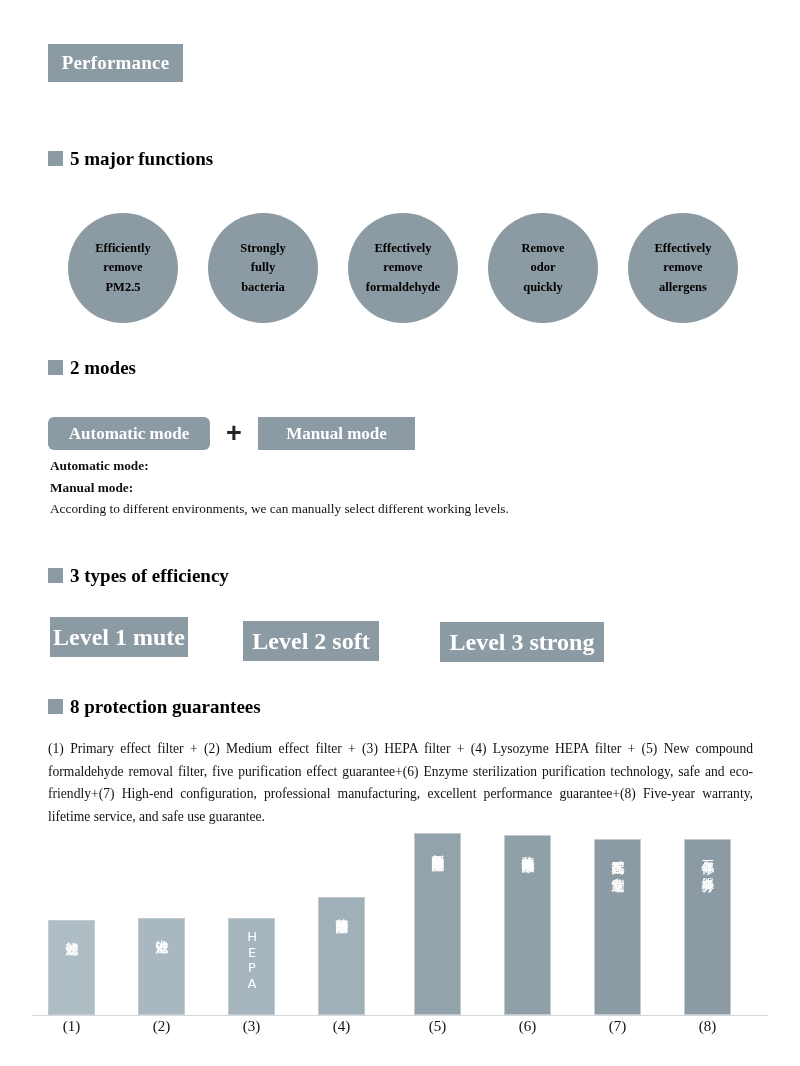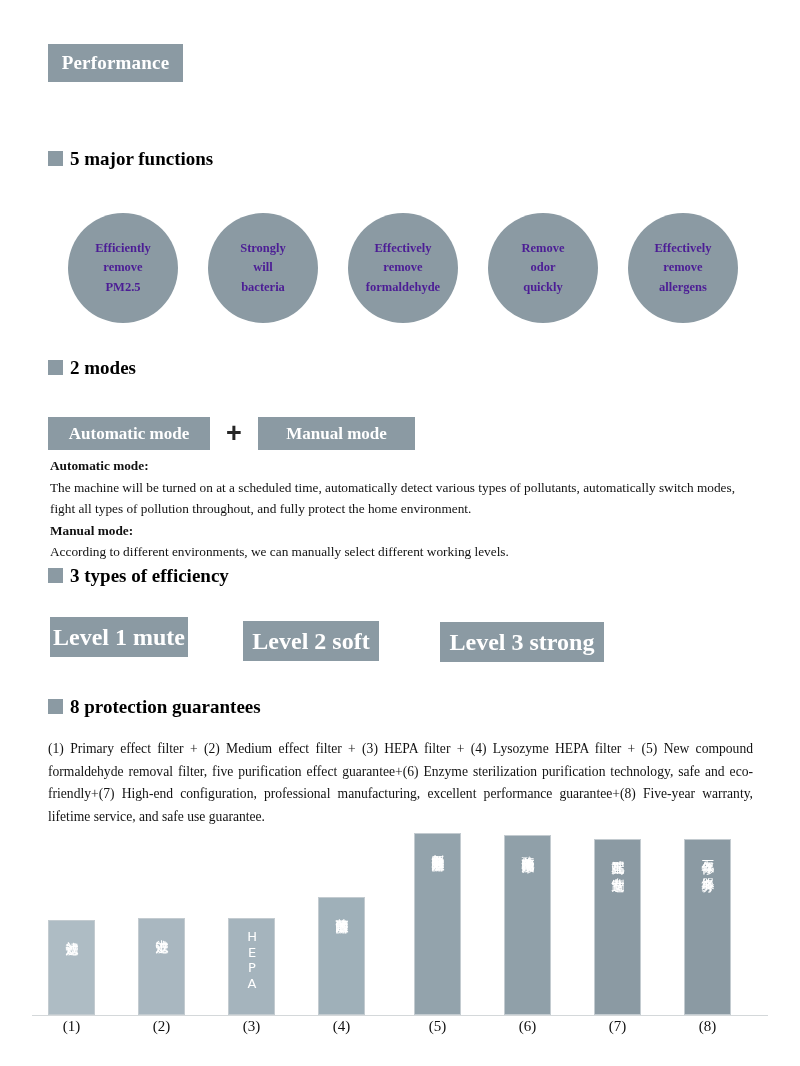--- a/index.html
+++ b/index.html
@@ -68,21 +68,21 @@
     width: 670px;
     height: 112px;
     display: flex;
     justify-content: space-between;
   }
   .circle {
     width: 110px;
     height: 110px;
     border-radius: 50%;
     background: #8b9aa3;
-    color: #4c1d95;
+    color: #000000;
     display: flex;
     align-items: center;
     justify-content: center;
     text-align: center;
     font-size: 12.5px;
     font-weight: bold;
     line-height: 1.55;
     padding: 0 4px;
     box-sizing: border-box;
   }
@@ -98,21 +98,21 @@
   .mode-plate {
     height: 33px;
     background: #8b9aa3;
     display: flex;
     align-items: center;
     justify-content: center;
     color: #ffffff;
     font-size: 17px;
     font-weight: bold;
   }
-  #mode-auto   { width: 162px; }
+  #mode-auto   { width: 162px; border-radius: 6px; }
   #mode-manual { width: 157px; }
   .plus-sign {
     width: 48px;
     text-align: center;
     font-size: 27px;
     font-weight: bold;
     color: #262626;
     font-family: "Liberation Sans", sans-serif;
     line-height: 1;
   }
@@ -233,21 +233,21 @@
   <div class="circle">
     <span>
       <span>Efficiently</span><br>
       <span>remove</span><br>
       <span>PM2.5</span>
     </span>
   </div>
   <div class="circle">
     <span>
       <span>Strongly</span><br>
-      <span>will</span><br>
+      <span>fully</span><br>
       <span>bacteria</span>
     </span>
   </div>
   <div class="circle">
     <span>
       <span>Effectively</span><br>
       <span>remove</span><br>
       <span>formaldehyde</span>
     </span>
   </div>
@@ -277,21 +277,20 @@
     <span>Automatic mode</span>
   </div>
   <div class="plus-sign">+</div>
   <div class="mode-plate" id="mode-manual">
     <span>Manual mode</span>
   </div>
 </div>
 
 <div class="mode-text">
   <span class="lbl">Automatic mode:</span>
-  <p>The machine will be turned on at a scheduled time, automatically detect various types of pollutants, automatically switch modes, fight all types of pollution throughout, and fully protect the home environment.</p>
   <span class="lbl">Manual mode:</span>
   <p>According to different environments, we can manually select different working levels.</p>
 </div>
 
 <div class="section-head" id="head-eff">
   <span class="head-bullet"></span>
   <span class="head-text">3 types of efficiency</span>
 </div>
 
 <div class="level-plate" id="level-1">

